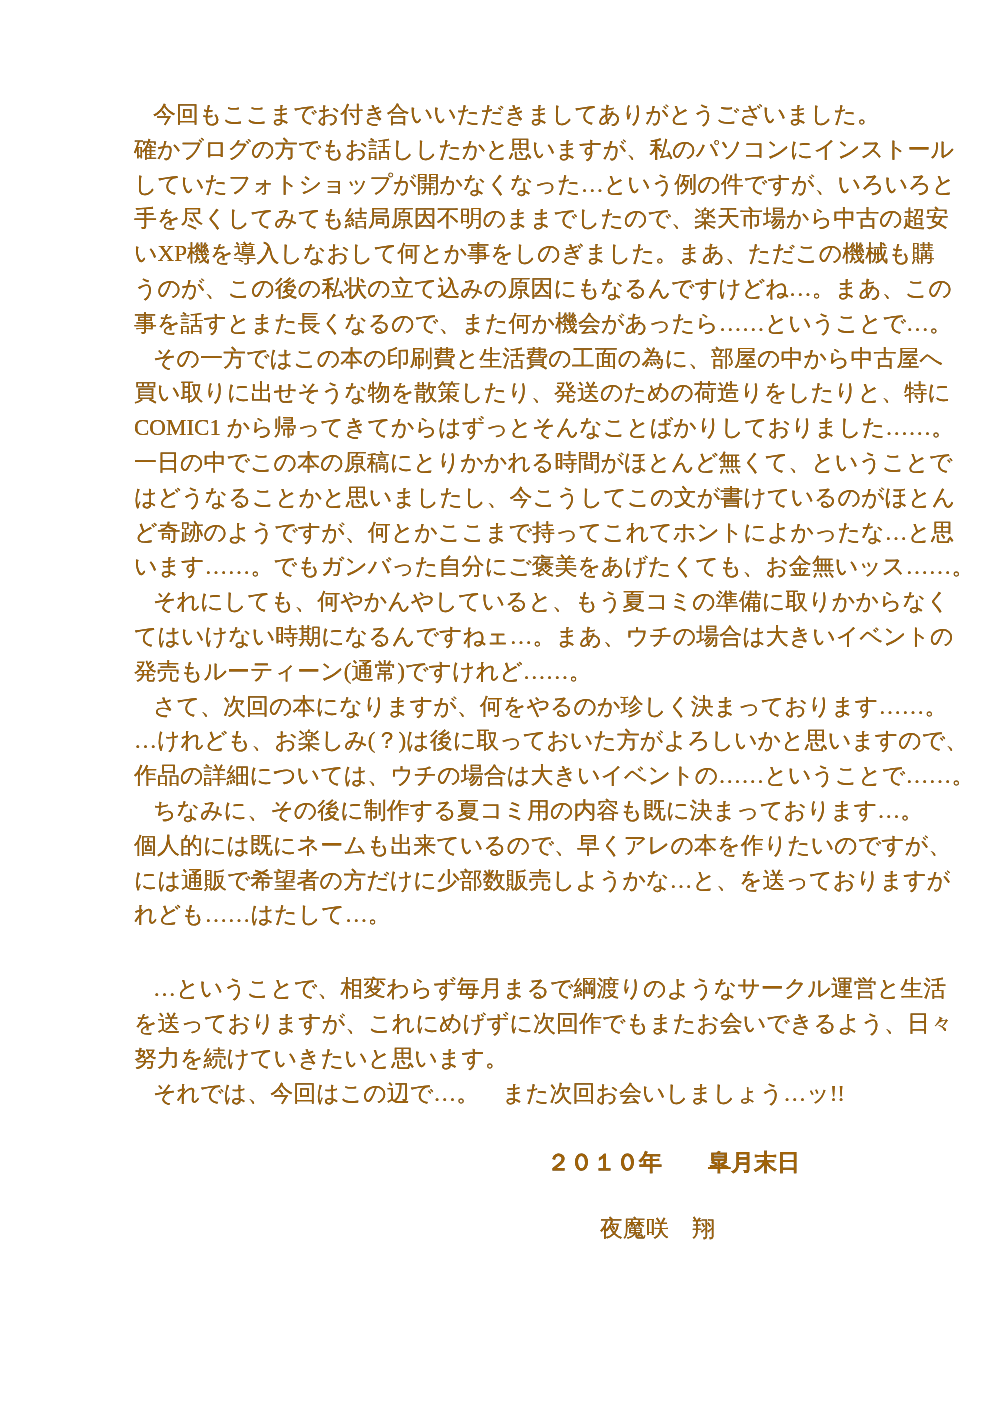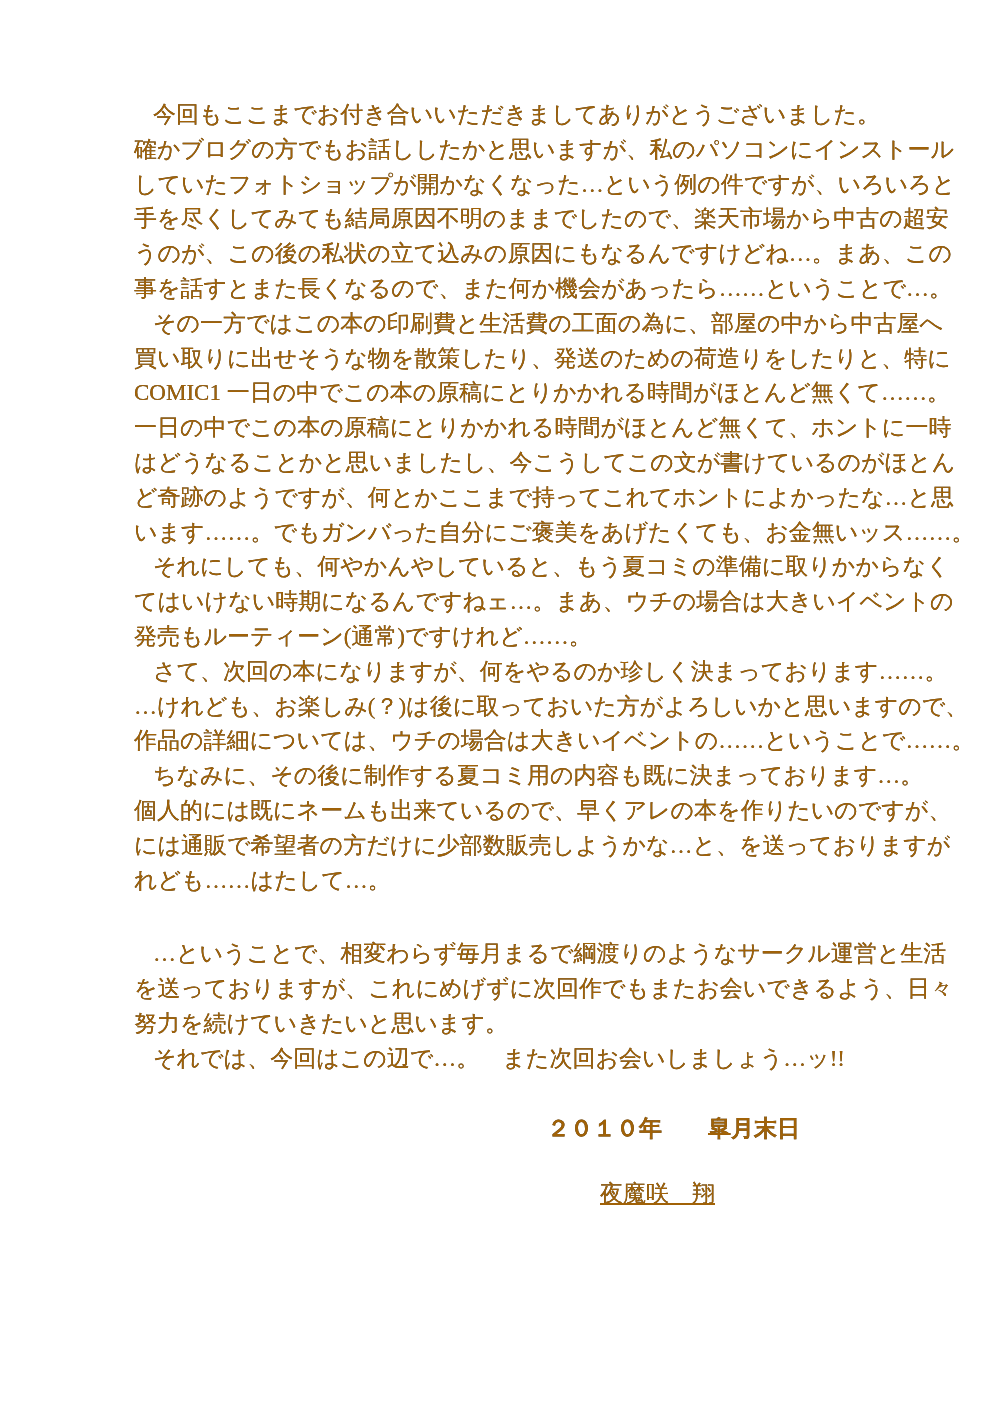--- a/index.html
+++ b/index.html
@@ -21,38 +21,39 @@
     line-height: 34.8px;
     font-weight: 500;
     text-shadow: 0 0 0.6px rgba(25,25,25,0.85);
   }
   .line { white-space: pre; }
   .indent { text-indent: 19px; }
   .gap-paragraph { height: 39px; }
   .gap-date { height: 35px; }
   .gap-signature { height: 31px; }
   .date-line { margin-left: 413px; font-weight: bold; }
-  .signature-line { margin-left: 466px; text-decoration: underline; }
+  .signature-line { margin-left: 466px; }
 </style>
 </head>
 <body>
 
 <div class="page">
   <div class="text-block">
 
     <div class="line indent">今回もここまでお付き合いいただきましてありがとうございました。</div>
     <div class="line">確かブログの方でもお話ししたかと思いますが、私のパソコンにインストール</div>
     <div class="line">していたフォトショップが開かなくなった…という例の件ですが、いろいろと</div>
     <div class="line">手を尽くしてみても結局原因不明のままでしたので、楽天市場から中古の超安</div>
+    <div class="line">いXP機を導入しなおして何とか事をしのぎました。まあ、ただこの機械も購</div>
     <div class="line">うのが、この後の私状の立て込みの原因にもなるんですけどね…。まあ、この</div>
     <div class="line">事を話すとまた長くなるので、また何か機会があったら……ということで…。</div>
     <div class="line indent">その一方ではこの本の印刷費と生活費の工面の為に、部屋の中から中古屋へ</div>
     <div class="line">買い取りに出せそうな物を散策したり、発送のための荷造りをしたりと、特に</div>
-    <div class="line">COMIC1 一日の中でこの本の原稿にとりかかれる時間がほとんど無くて……。</div>
-    <div class="line">一日の中でこの本の原稿にとりかかれる時間がほとんど無くて、ホントに一時</div>
+    <div class="line">COMIC1 から帰ってきてからはずっとそんなことばかりしておりました……。</div>
+    <div class="line">一日の中でこの本の原稿にとりかかれる時間がほとんど無くて、ということで</div>
     <div class="line">はどうなることかと思いましたし、今こうしてこの文が書けているのがほとん</div>
     <div class="line">ど奇跡のようですが、何とかここまで持ってこれてホントによかったな…と思</div>
     <div class="line">います……。でもガンバった自分にご褒美をあげたくても、お金無いッス……。</div>
     <div class="line indent">それにしても、何やかんやしていると、もう夏コミの準備に取りかからなく</div>
     <div class="line">てはいけない時期になるんですねェ…。まあ、ウチの場合は大きいイベントの</div>
     <div class="line">発売もルーティーン(通常)ですけれど……。</div>
     <div class="line indent">さて、次回の本になりますが、何をやるのか珍しく決まっております……。</div>
     <div class="line">…けれども、お楽しみ(？)は後に取っておいた方がよろしいかと思いますので、</div>
     <div class="line">作品の詳細については、ウチの場合は大きいイベントの……ということで……。</div>
     <div class="line indent">ちなみに、その後に制作する夏コミ用の内容も既に決まっております…。</div>

